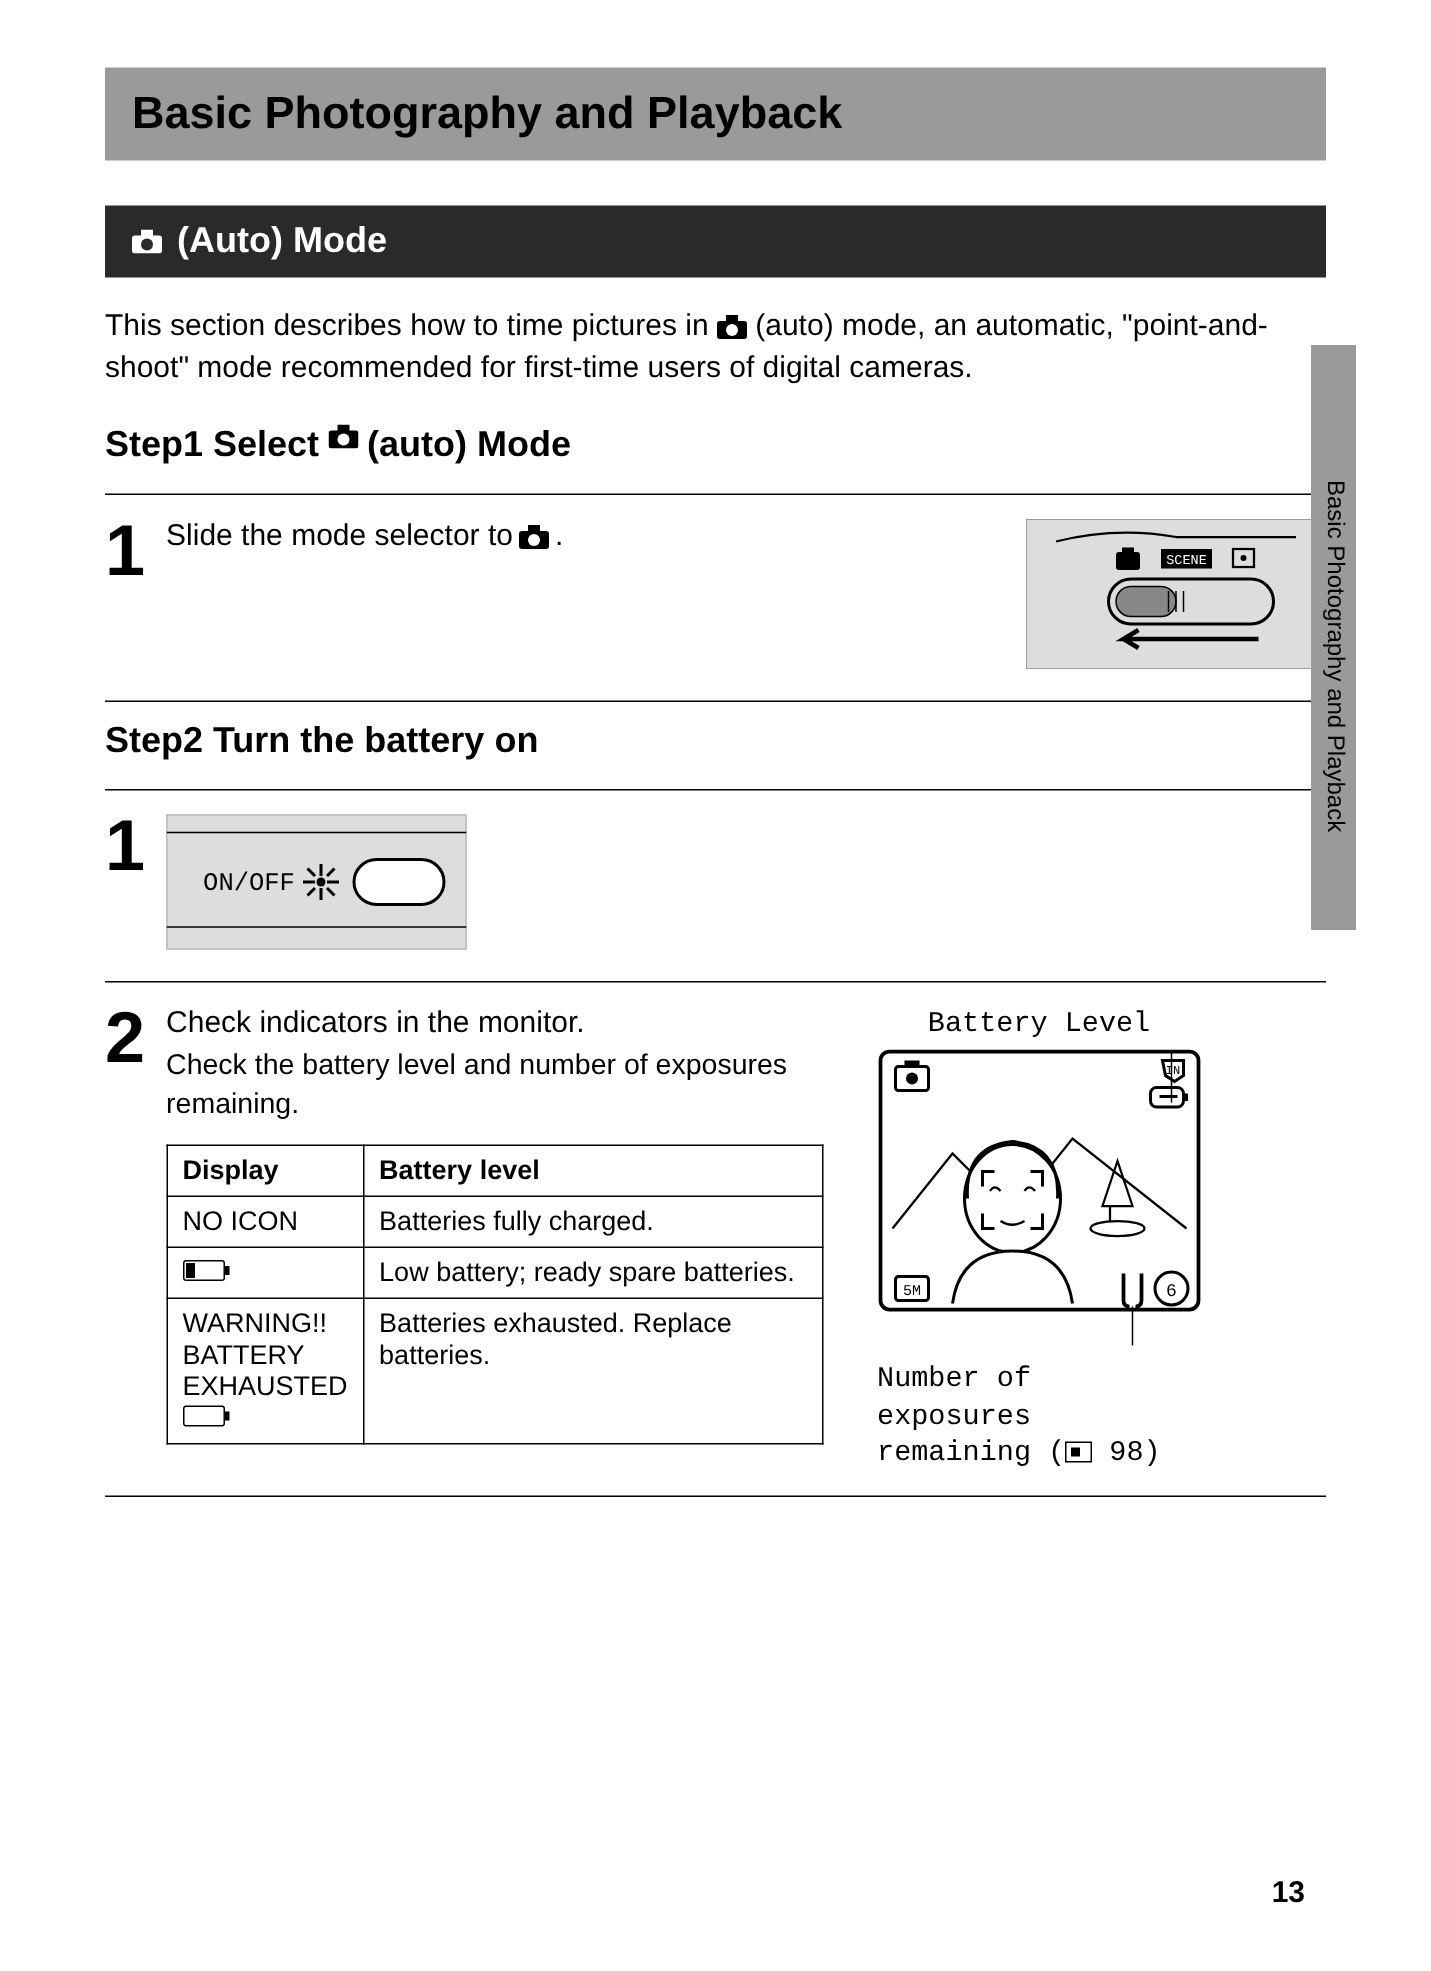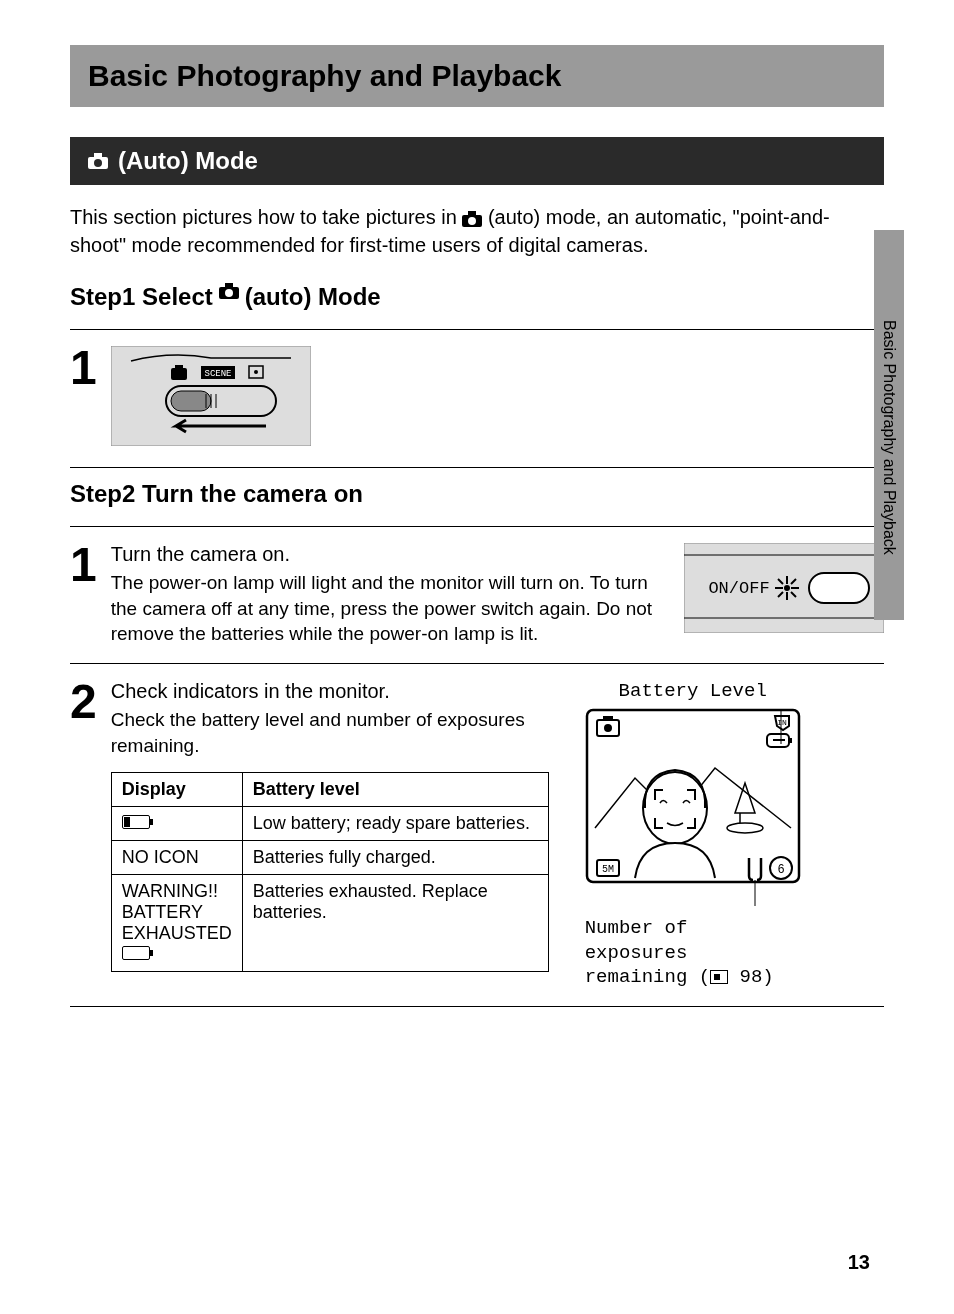--- a/index.html
+++ b/index.html
@@ -52,21 +52,21 @@
       <svg viewBox="0 0 20 16">
           <rect x="0" y="4" width="20" height="12" rx="2" fill="#fff"></rect>
           <rect x="6" y="0" width="8" height="5" fill="#fff"></rect>
           <circle cx="10" cy="10" r="4" fill="#2a2a2a"></circle>
         </svg>
     </span>
     <h2>(Auto) Mode</h2>
   </div>
 
   <p class="intro">
-    <span>This section pictures how to take pictures in </span><span class="camera-icon">
+    <span>This section describes how to time pictures in </span><span class="camera-icon">
         <svg viewBox="0 0 20 16">
           <rect x="0" y="4" width="20" height="12" rx="2" fill="#000"></rect>
           <rect x="6" y="0" width="8" height="5" fill="#000"></rect>
           <circle cx="10" cy="10" r="4" fill="#fff"></circle>
         </svg>
       </span><span> (auto) mode, an automatic, "point-and-shoot" mode recommended for first-time users of digital cameras.</span>
   </p>
 
   <h3 class="step-heading">
     <span>Step1 Select </span>
@@ -77,20 +77,33 @@
           <circle cx="10" cy="10" r="4" fill="#fff"></circle>
         </svg>
       </span>
     <span> (auto) Mode</span>
   </h3>
 
   <hr class="rule">
 
   <div class="step-block">
     <div class="big-num">1</div>
+    <div class="step-body">
+      <div class="step-title">
+        <span>Slide the mode selector to </span>
+        <span class="camera-icon">
+            <svg viewBox="0 0 20 16">
+              <rect x="0" y="4" width="20" height="12" rx="2" fill="#000"></rect>
+              <rect x="6" y="0" width="8" height="5" fill="#000"></rect>
+              <circle cx="10" cy="10" r="4" fill="#fff"></circle>
+            </svg>
+          </span>
+        <span>.</span>
+      </div>
+    </div>
     <div class="illus">
       <svg viewBox="0 0 200 100" width="200" height="100">
         <rect x="0" y="0" width="200" height="100" fill="#ddd" stroke="#888"></rect>
         <path d="M 20 15 Q 60 5 100 12 L 180 12" stroke="#000" fill="none" stroke-width="1.5"></path>
         <rect x="60" y="22" width="16" height="12" rx="2" fill="#000"></rect>
           <rect x="64" y="19" width="8" height="4" fill="#000"></rect>
         <rect x="90" y="20" width="34" height="13" fill="#000"></rect>
           <text x="107" y="30" font-size="9" fill="#fff" text-anchor="middle">SCENE</text>
         <rect x="138" y="20" width="14" height="12" fill="none" stroke="#000" stroke-width="1.5"></rect>
           <circle cx="145" cy="26" r="2" fill="#000"></circle>
@@ -99,30 +112,26 @@
         <line x1="95" y1="48" x2="95" y2="62" stroke="#000"></line>
           <line x1="100" y1="48" x2="100" y2="62" stroke="#000"></line>
           <line x1="105" y1="48" x2="105" y2="62" stroke="#000"></line>
         <path d="M 155 80 L 65 80 L 75 74 M 65 80 L 75 86" stroke="#000" stroke-width="3" fill="none"></path>
       </svg>
     </div>
   </div>
 
   <hr class="rule">
 
-  <h3 class="step-heading">Step2 Turn the camera on</h3>
+  <h3 class="step-heading">Step2 Turn the battery on</h3>
 
   <hr class="rule">
 
   <div class="step-block">
     <div class="big-num">1</div>
-    <div class="step-body">
-      <div class="step-title">Turn the camera on.</div>
-      <div class="step-desc">The power-on lamp will light and the monitor will turn on. To turn the camera off at any time, press the power switch again. Do not remove the batteries while the power-on lamp is lit.</div>
-    </div>
     <div class="illus">
       <svg viewBox="0 0 200 90" width="200" height="90">
         <rect x="0" y="0" width="200" height="90" fill="#ddd" stroke="#888"></rect>
         <line x1="0" y1="12" x2="200" y2="12" stroke="#000"></line>
         <line x1="0" y1="75" x2="200" y2="75" stroke="#000"></line>
         <text x="55" y="50" font-size="17" text-anchor="middle">ON/OFF</text>
         <rect x="125" y="30" width="60" height="30" rx="15" fill="#fff" stroke="#000" stroke-width="2"></rect>
         <g transform="translate(103,45)">
           <line x1="-12" y1="0" x2="-4" y2="0" stroke="#000" stroke-width="2"></line>
           <line x1="4" y1="0" x2="12" y2="0" stroke="#000" stroke-width="2"></line>
@@ -146,26 +155,26 @@
       <div class="step-title">Check indicators in the monitor.</div>
       <div class="step-desc">Check the battery level and number of exposures remaining.</div>
 
       <table class="table">
         <tbody>
             <tr>
           <th>Display</th>
           <th>Battery level</th>
         </tr>
         <tr>
+          <td>NO ICON</td>
+          <td>Batteries fully charged.</td>
+        </tr>
+        <tr>
           <td><span class="battery-icon-row low"></span></td>
           <td>Low battery; ready spare batteries.</td>
-        </tr>
-        <tr>
-          <td>NO ICON</td>
-          <td>Batteries fully charged.</td>
         </tr>
         <tr>
           <td>
             <div>WARNING!!</div>
             <div>BATTERY</div>
             <div>EXHAUSTED</div>
             <span class="battery-icon-row"></span>
           </td>
           <td>Batteries exhausted. Replace batteries.</td>
         </tr>

